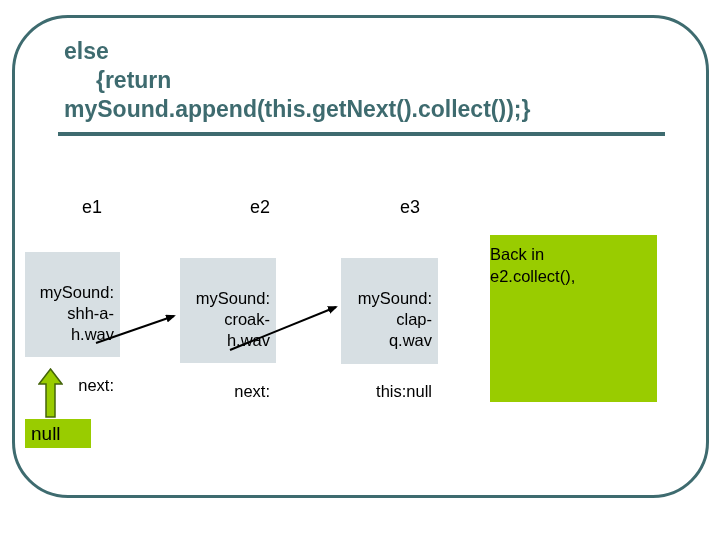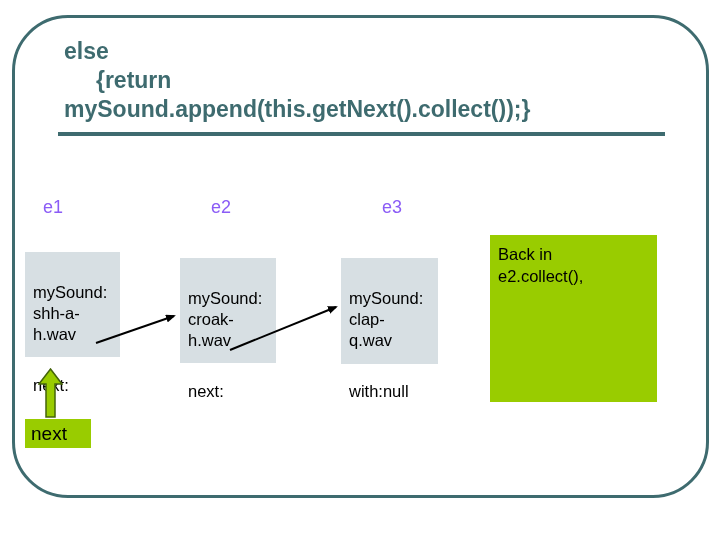--- a/index.html
+++ b/index.html
@@ -32,55 +32,57 @@
   .title-underline {
     position: absolute;
     left: 58px; top: 132px;
     width: 607px; height: 4px;
     background: #3e6b6f;
   }
   .elabel {
     position: absolute;
     top: 197px;
     font-size: 18px;
-    color: #8b5cf6;
+    color: #000000;
     white-space: pre;
+    margin-left: 39px;
   }
   .elabel.e1 { left: 43px; }
   .elabel.e2 { left: 211px; }
-  .elabel.e3 { left: 382px; }
+  .elabel.e3 { left: 361px; }
   .node {
     position: absolute;
     background: #d7dfe3;
     color: #000000;
     font-size: 16.5px;
     line-height: 21px;
     padding: 9px 6px 0 8px;
     box-sizing: border-box;
     white-space: pre-line;
+    text-align: right;
   }
   .node .next { margin-top: 9px; white-space: pre-line; }
   .node.n1 { left: 25px;  top: 252px; width: 95px; height: 105px; }
   .node.n2 { left: 180px; top: 258px; width: 96px; height: 105px; }
   .node.n3 { left: 341px; top: 258px; width: 97px; height: 106px; }
   .links {
     position: absolute;
     left: 0; top: 0;
     width: 720px; height: 540px;
     pointer-events: none;
   }
   .note {
     position: absolute;
     left: 490px; top: 235px;
     width: 167px; height: 167px;
     background: #99cc00;
     color: #000000;
     font-size: 16.5px;
     line-height: 22px;
-    padding: 8px 4px 0 8px;
+    padding: 8px 4px 0 0;
     box-sizing: border-box;
   }
   .note .para { white-space: pre-line; }
   .note .para + .para { margin-top: 10px; }
   .uparrow {
     position: absolute;
     left: 38px; top: 368px;
     width: 25px; height: 50px;
   }
   .thisbox {
@@ -122,21 +124,21 @@
     <div class="sound">mySound:
 croak-
 h.wav</div>
     <div class="next">next:</div>
   </div>
 
   <div class="node n3">
     <div class="sound">mySound:
 clap-
 q.wav</div>
-    <div class="next">with:null</div>
+    <div class="next">this:null</div>
   </div>
 
   <svg class="links" viewBox="0 0 720 540" xmlns="http://www.w3.org/2000/svg">
     <defs>
       <marker id="ah" markerWidth="10" markerHeight="8" refX="8" refY="4" orient="auto" markerUnits="userSpaceOnUse">
         <polygon points="0,0 10,4 0,8" fill="#000000"></polygon>
       </marker>
     </defs>
     <line x1="96" y1="343" x2="174" y2="316" stroke="#000000" stroke-width="2" marker-end="url(#ah)"></line>
     <line x1="230" y1="350" x2="336" y2="307" stroke="#000000" stroke-width="2" marker-end="url(#ah)"></line>
@@ -144,15 +146,15 @@
 
   <div class="note">
     <div class="para">Back in
 e2.collect(),</div>
   </div>
 
   <svg class="uparrow" viewBox="0 0 25 50" xmlns="http://www.w3.org/2000/svg">
     <polygon points="12.5,1 24,16 17,16 17,49 8,49 8,16 1,16" fill="#99cc00" stroke="#44640a" stroke-width="1.5"></polygon>
   </svg>
 
-  <div class="thisbox">next</div>
+  <div class="thisbox">null</div>
 
 </div>
 
 </body></html>

